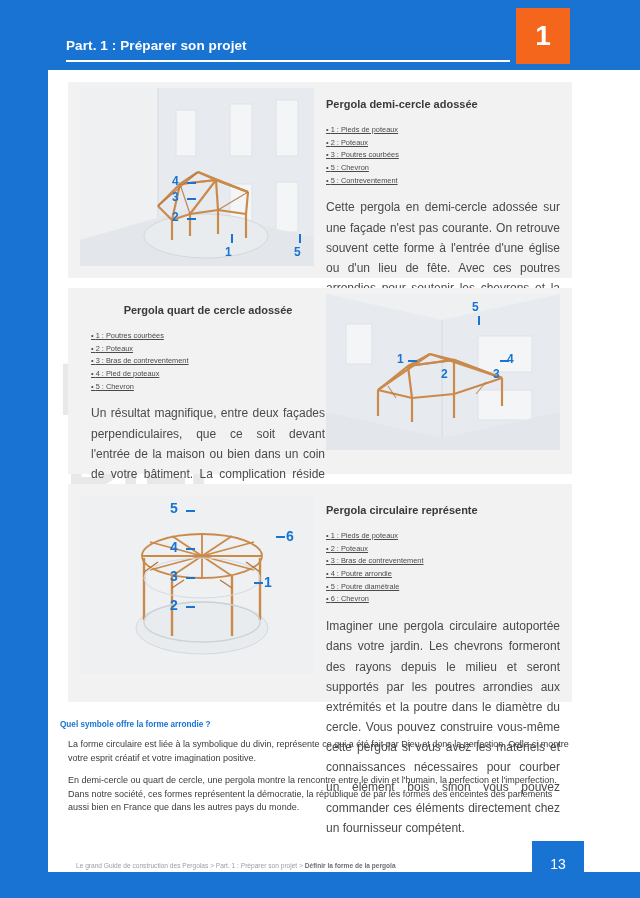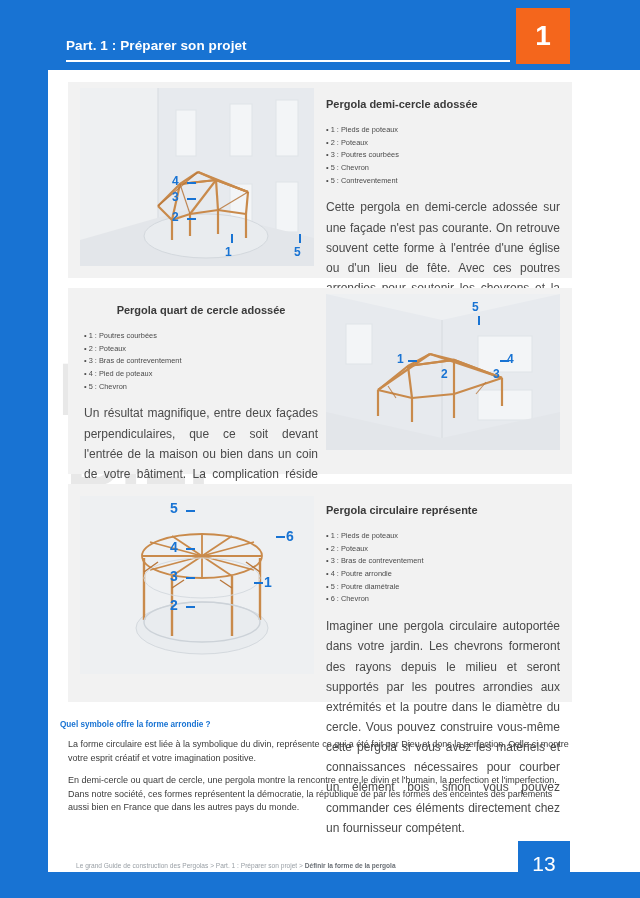--- a/index.html
+++ b/index.html
@@ -95,31 +95,31 @@
   .illus-2 { left: 258px; top: 6px;  width: 234px; height: 156px; }
   .illus-3 { left: 12px; top: 12px;  width: 234px; height: 178px; }
 
   .col-text {
     position: absolute;
     font-size: 7.6px;
     line-height: 1.62;
     color: #4a4a4a;
   }
   .col-right { left: 258px; top: 14px; width: 234px; }
-  .col-left  { left: 16px;  top: 14px; width: 234px; }
+  .col-left  { left: 23px;  top: 14px; width: 234px; }
 
   .sub-title {
     font-size: 11px;
     font-weight: bold;
     color: #3a3a3a;
     margin-bottom: 10px;
   }
   .sub-title.centered { text-align: center; }
 
-  .legend { margin: 0 0 10px 0; padding: 0; list-style: none; }
+  .legend { margin: 0 0 10px 0; padding: 0; list-style: none; text-decoration: underline; }
   .legend li {
     font-size: 7.4px;
     line-height: 1.72;
     color: #4a4a4a;
   }
   .legend li::before { content: "• "; }
 
   .para { font-size: 12px; line-height: 1.68; color: #4a4a4a; text-align: justify; }
 
   
@@ -146,25 +146,25 @@
   
   .footer-text {
     position: absolute;
     left: 76px; top: 862px;
     font-size: 6.6px;
     color: #9aa0a6;
   }
   .footer-text b { color: #6b7076; }
   .page-box {
     position: absolute;
-    left: 518px; top: 841px;
+    left: 532px; top: 841px;
     width: 52px; height: 46px;
     background: #1873d3;
     color: #ffffff;
-    font-size: 21px;
+    font-size: 14px;
     display: flex;
     align-items: center;
     justify-content: center;
   }
 
   
   .num {
     position: absolute;
     color: #1873d3;
     font-weight: bold;

